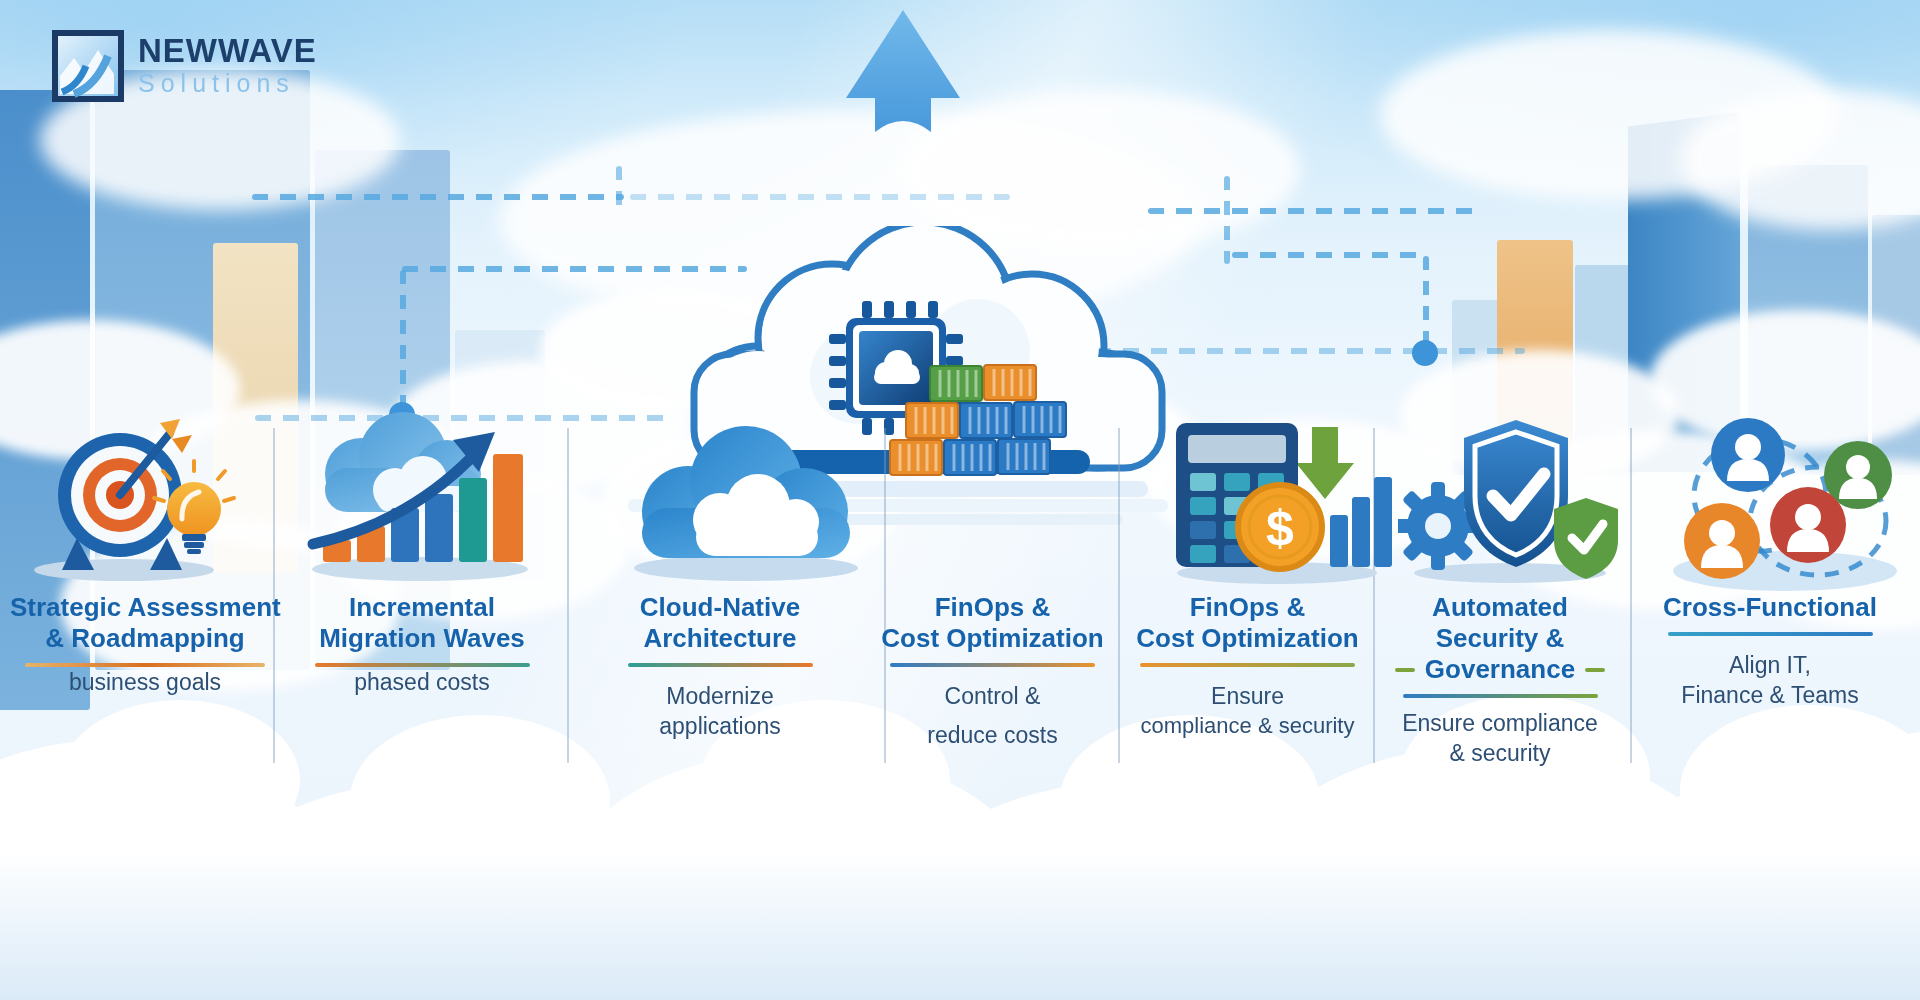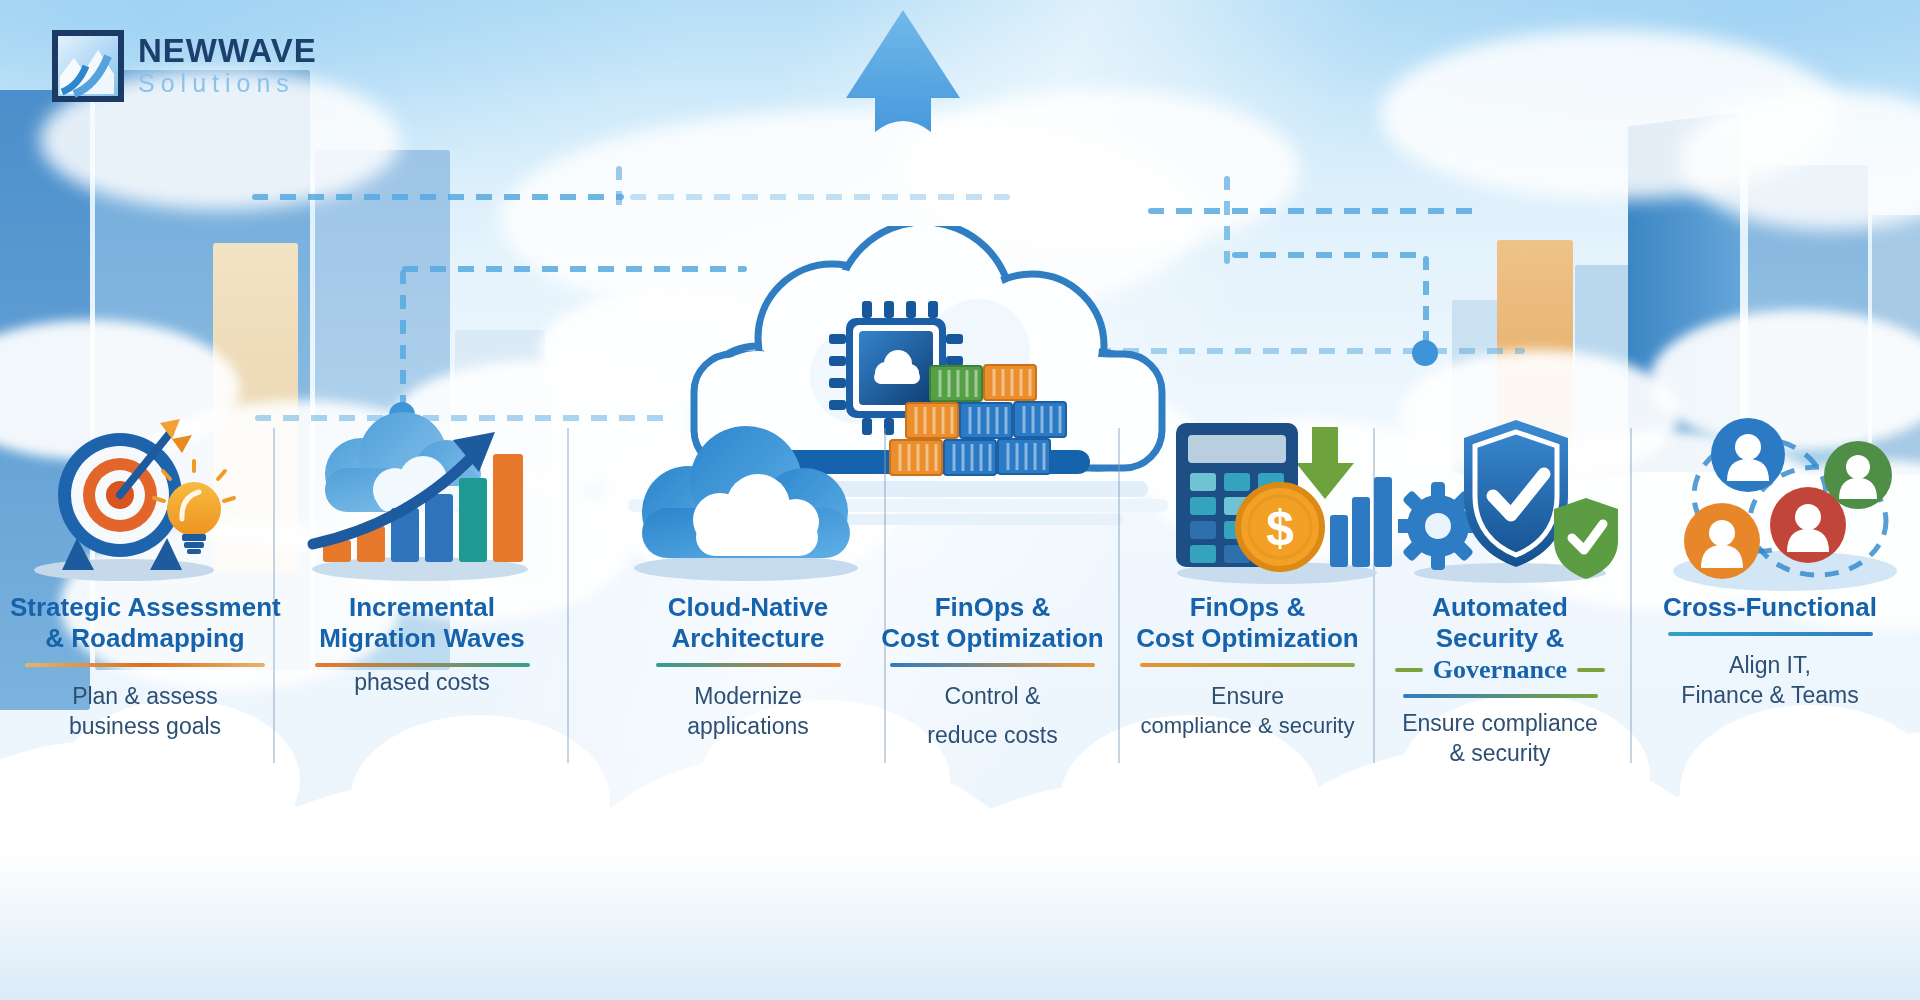--- a/index.html
+++ b/index.html
@@ -26,21 +26,21 @@
   .dash-h{position:absolute;height:6px;border-radius:3px;z-index:3;opacity:.85;
           background:repeating-linear-gradient(90deg,#56a9e0 0 16px,transparent 16px 28px);}
   .dash-v{position:absolute;width:6px;border-radius:3px;z-index:3;opacity:.85;
           background:repeating-linear-gradient(180deg,#56a9e0 0 14px,transparent 14px 25px);}
   .dot{position:absolute;width:26px;height:26px;border-radius:50%;background:#3d94d8;z-index:3;}
   
   .col{position:absolute;top:592px;text-align:center;z-index:6;}
   .t{font-size:26px;font-weight:bold;color:#1763ab;line-height:31px;white-space:nowrap;}
   .rule{height:4px;border-radius:2px;margin:9px auto 0;}
   .sub{margin-top:14px;font-size:23px;font-weight:500;color:#2d4f74;line-height:30px;white-space:nowrap;}
-  .t3row{display:flex;align-items:center;justify-content:center;font-family:Liberation Serif, serif;}
+  .t3row{display:flex;align-items:center;justify-content:center;}
   .gdash{display:inline-block;width:30px;height:4px;background:#7ca33c;border-radius:2px;margin:0 10px;}
   .divider{position:absolute;top:428px;height:335px;width:2px;background:rgba(130,160,190,.45);z-index:5;}
   .icon-svg{position:absolute;z-index:5;}
   
   #logo{position:absolute;left:52px;top:30px;z-index:7;display:flex;align-items:center;}
   #logo .ltxt{margin-left:14px;}
   #logo .lname{font-size:33px;font-weight:bold;color:#1d3f6b;letter-spacing:1px;line-height:34px;}
   #logo .lsub{font-size:25px;font-weight:500;color:#8cc2ea;letter-spacing:6px;line-height:30px;}
 </style>
 </head>
@@ -390,32 +390,31 @@
       <circle r="38" fill="#e8872a"></circle>
         <circle cy="-8" r="13" fill="#ffffff"></circle>
       <path d="M-21 27 Q-21 4 0 4 Q21 4 21 27 Z" fill="#ffffff"></path>
     </g>
   </svg>
 
   <div class="col" style="left:2px;width:270px;margin-left:8px;">
     <div class="t">Strategic Assessment</div>
     <div class="t">&amp; Roadmapping</div>
     <div class="rule" style="width:240px;background:linear-gradient(90deg,#e8b36a,#d96f1f,#e8b36a);"></div>
-    <div class="sub">Plan &amp; assess</div>
     <div class="sub" style="margin-top:0;">business goals</div>
   </div>
 
   <div class="col" style="left:282px;width:280px;">
     <div class="t">Incremental</div>
     <div class="t">Migration Waves</div>
     <div class="rule" style="width:215px;background:linear-gradient(90deg,#e8792c,#3b9e8e);"></div>
     <div class="sub" style="margin-top:0;">phased costs</div>
   </div>
 
-  <div class="col" style="left:588px;width:320px;">
+  <div class="col" style="left:560px;width:320px;">
     <div class="t">Cloud-Native</div>
     <div class="t">Architecture</div>
     <div class="rule" style="width:185px;background:linear-gradient(90deg,#2e9e96,#e8792c);"></div>
     <div class="sub">Modernize</div>
     <div class="sub" style="margin-top:0;">applications</div>
   </div>
 
   <div class="col" style="left:880px;width:225px;">
     <div class="t">FinOps &amp;</div>
     <div class="t">Cost Optimization</div>

